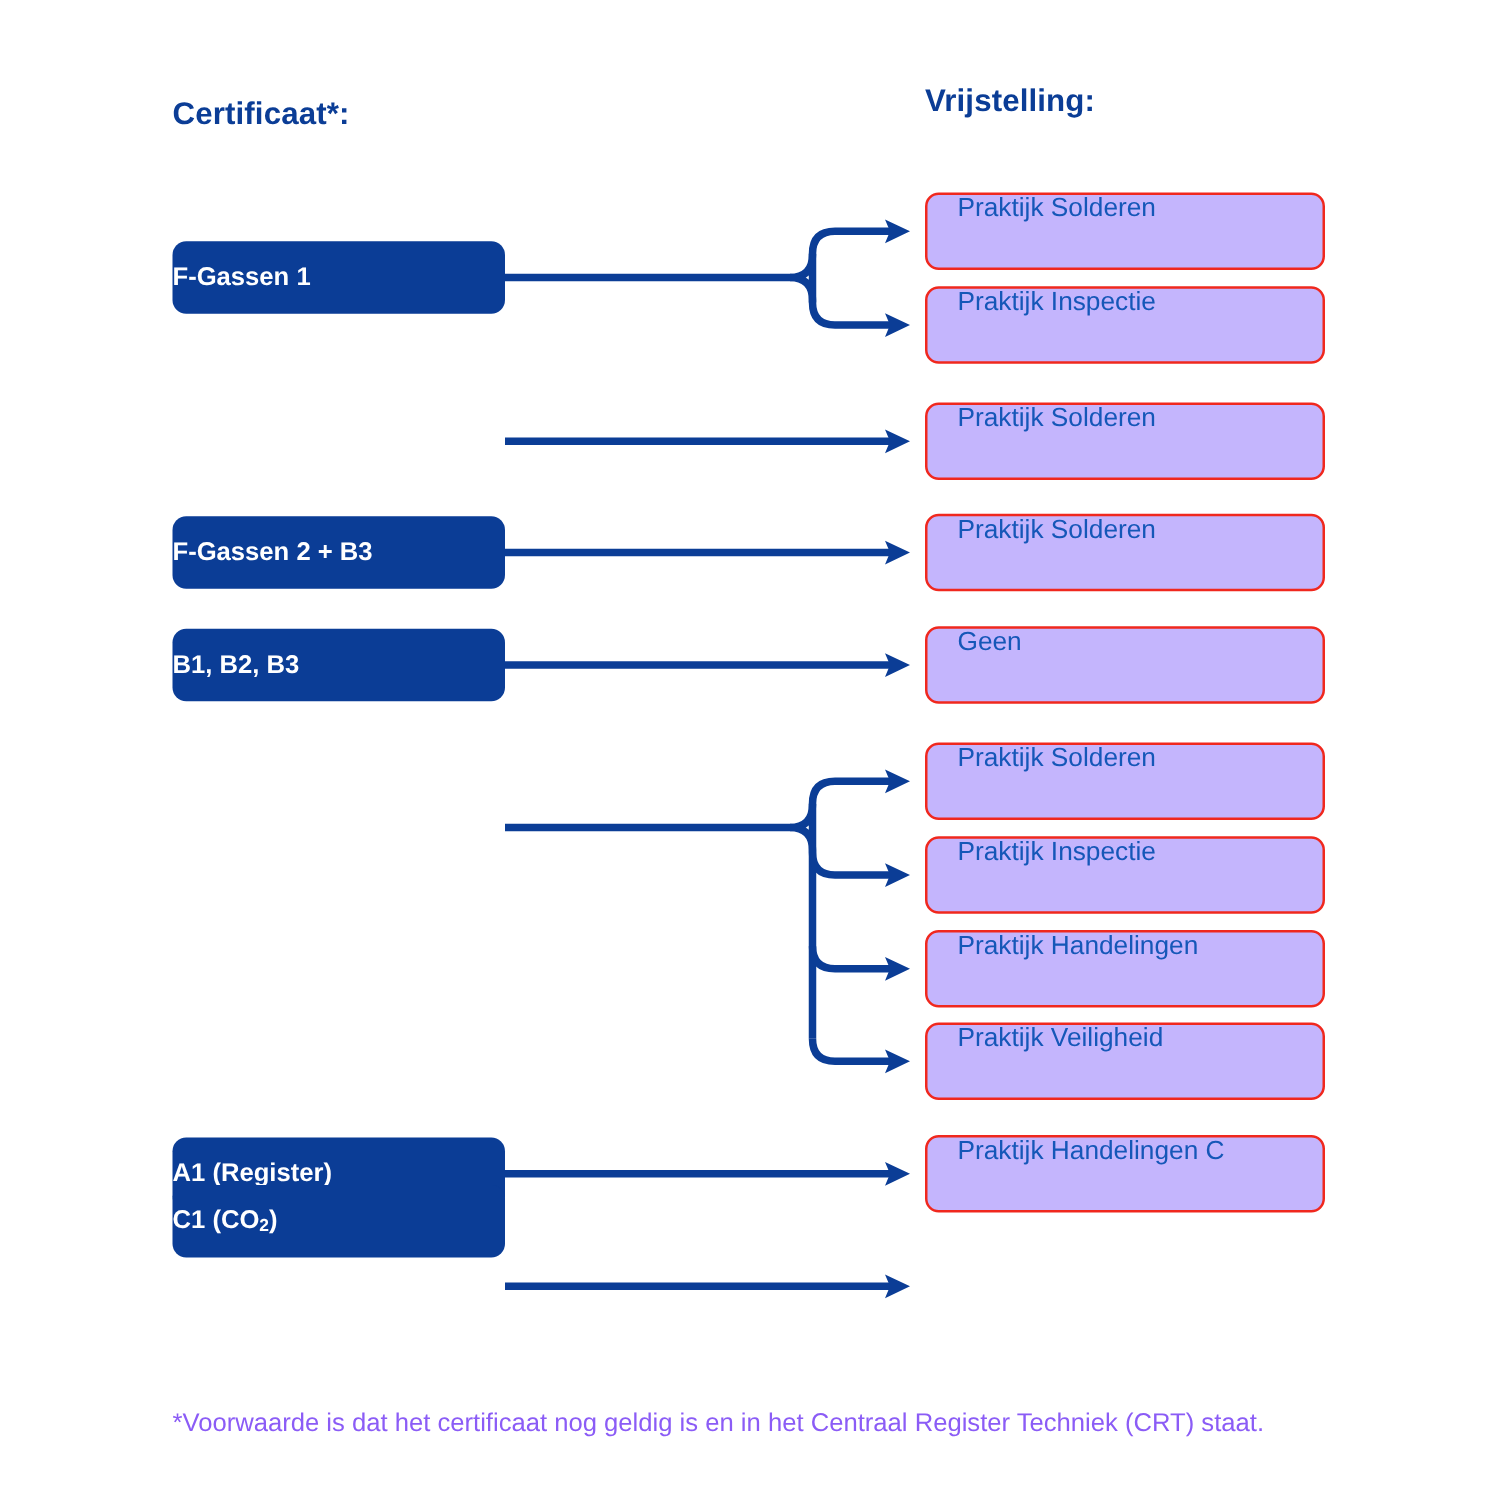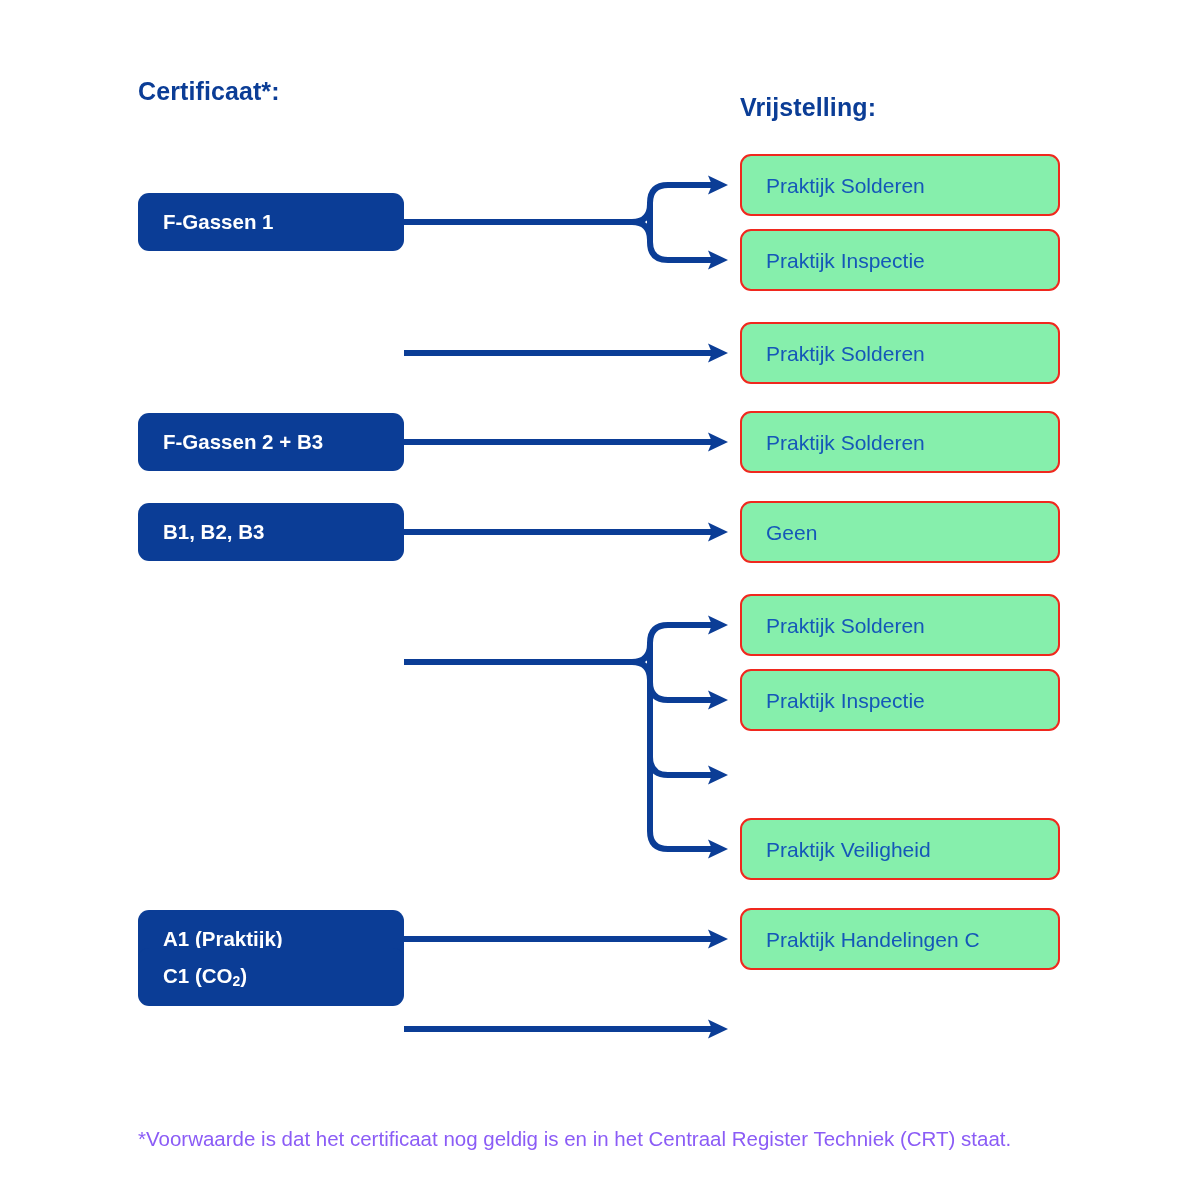--- a/index.html
+++ b/index.html
@@ -25,60 +25,59 @@
   
   .col-head {
     position: absolute;
     font-size: 25px;
     font-weight: bold;
     color: #0B3D96;
     letter-spacing: 0.1px;
     white-space: nowrap;
   }
   #head-cert { left: 138px; top: 58px; }
-  #head-vrij { left: 740px; top: 74px; }
+  #head-vrij { left: 740px; top: 48px; }
 
   
   .cert-box {
     position: absolute;
     left: 138px;
     width: 266px;
     height: 58px;
     background: #0B3D96;
     border-radius: 11px;
     box-sizing: border-box;
     display: flex;
     align-items: center;
-    padding-left: 25px;
   }
   .cert-label {
     color: #ffffff;
     font-size: 20.5px;
     font-weight: bold;
     line-height: 1;
     white-space: nowrap;
   }
   .cert-label sub {
     font-size: 0.68em;
     vertical-align: -0.18em;
     font-weight: bold;
   }
 
   
   .exempt-box {
     position: absolute;
     left: 740px;
     width: 320px;
     height: 62px;
-    background: #86efac;
+    background: #c4b5fd;
     border: 2.6px solid #F0281E;
     border-radius: 11px;
     box-sizing: border-box;
     display: flex;
-    align-items: center;
+    align-items: flex-start;
     padding-left: 24px;
   }
   .exempt-label {
     color: #1557B8;
     font-size: 21px;
     font-weight: normal;
     line-height: 1;
     white-space: nowrap;
   }
 
@@ -176,26 +175,29 @@
   <div class="exempt-box" style="top:482px">
     <span class="exempt-label">Geen</span>
   </div>
 
   <div class="exempt-box" style="top:575px">
     <span class="exempt-label">Praktijk Solderen</span>
   </div>
   <div class="exempt-box" style="top:650px">
     <span class="exempt-label">Praktijk Inspectie</span>
   </div>
+  <div class="exempt-box" style="top:725px">
+    <span class="exempt-label">Praktijk Handelingen</span>
+  </div>
   <div class="exempt-box" style="top:799px">
     <span class="exempt-label">Praktijk Veiligheid</span>
   </div>
 
   <div class="cert-box" style="top:891px">
-    <span class="cert-label">A1 (Praktijk)</span>
+    <span class="cert-label">A1 (Register)</span>
   </div>
   <div class="exempt-box" style="top:889px">
     <span class="exempt-label">Praktijk Handelingen C</span>
   </div>
 
   <div class="cert-box" style="top:929px">
     <span class="cert-label"><span>C1 (CO</span><sub>2</sub><span>)</span></span>
   </div>
 
   <div id="footnote">*Voorwaarde is dat het certificaat nog geldig is en in het Centraal Register Techniek (CRT) staat.</div>

